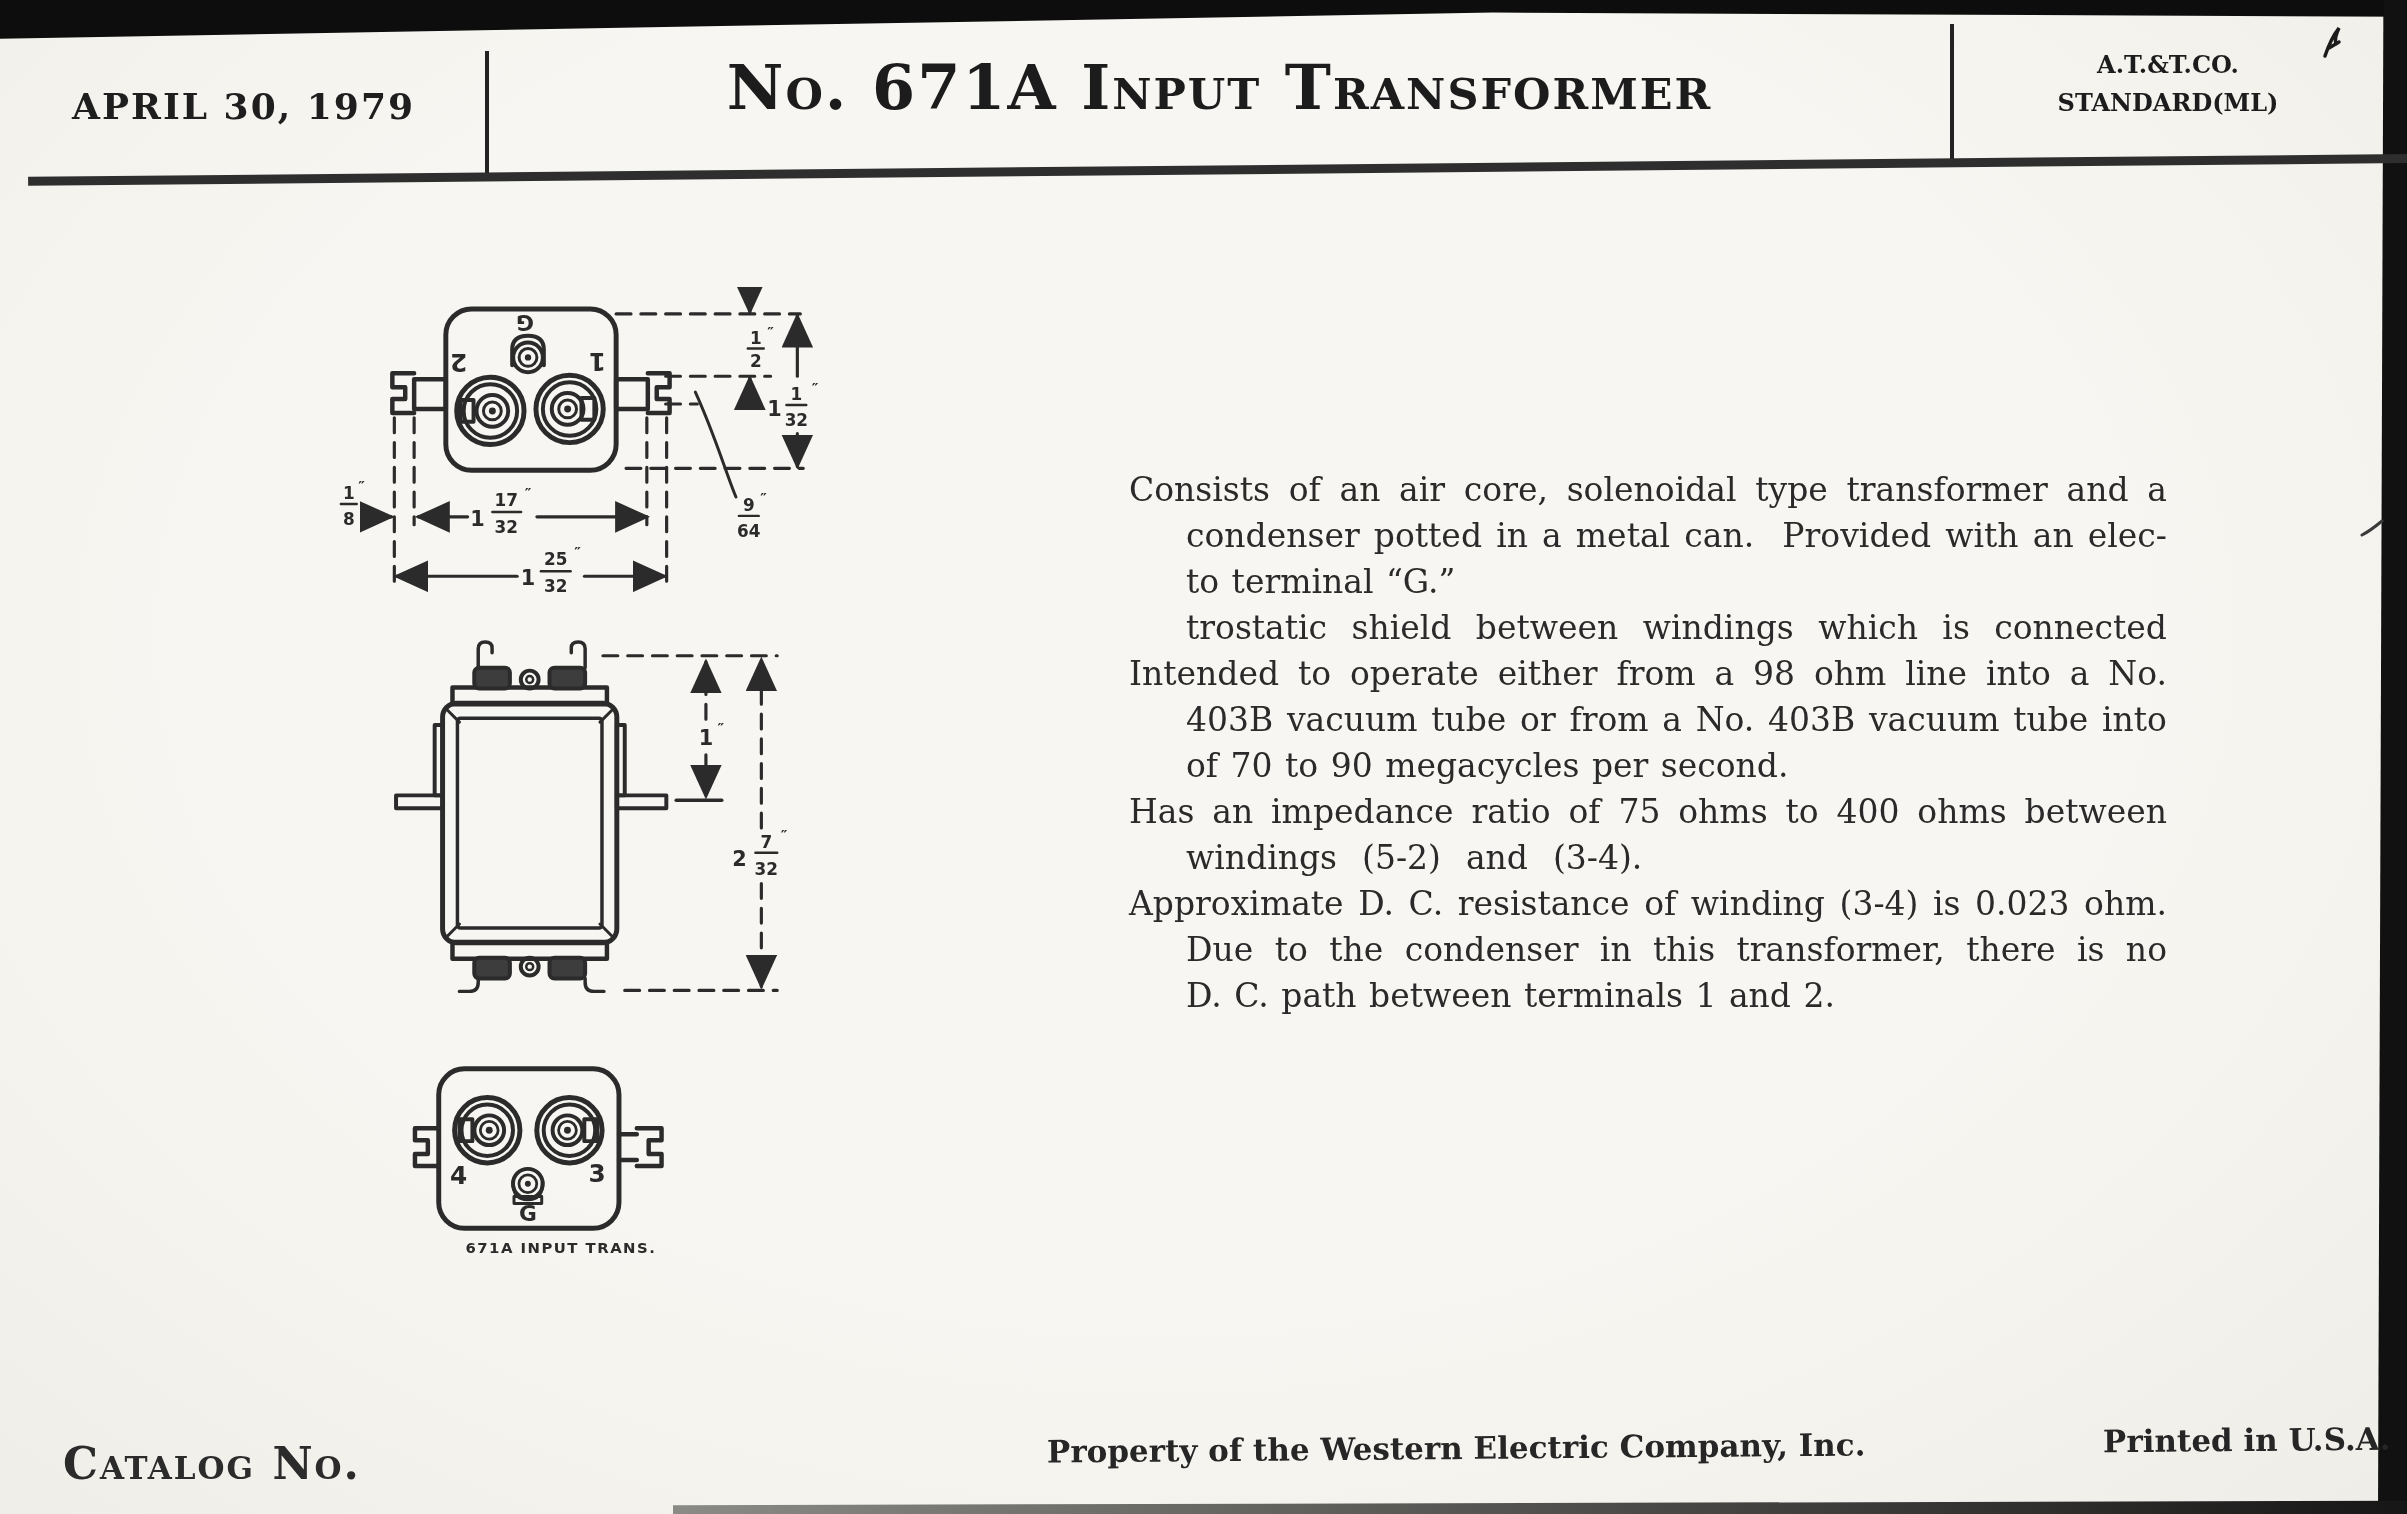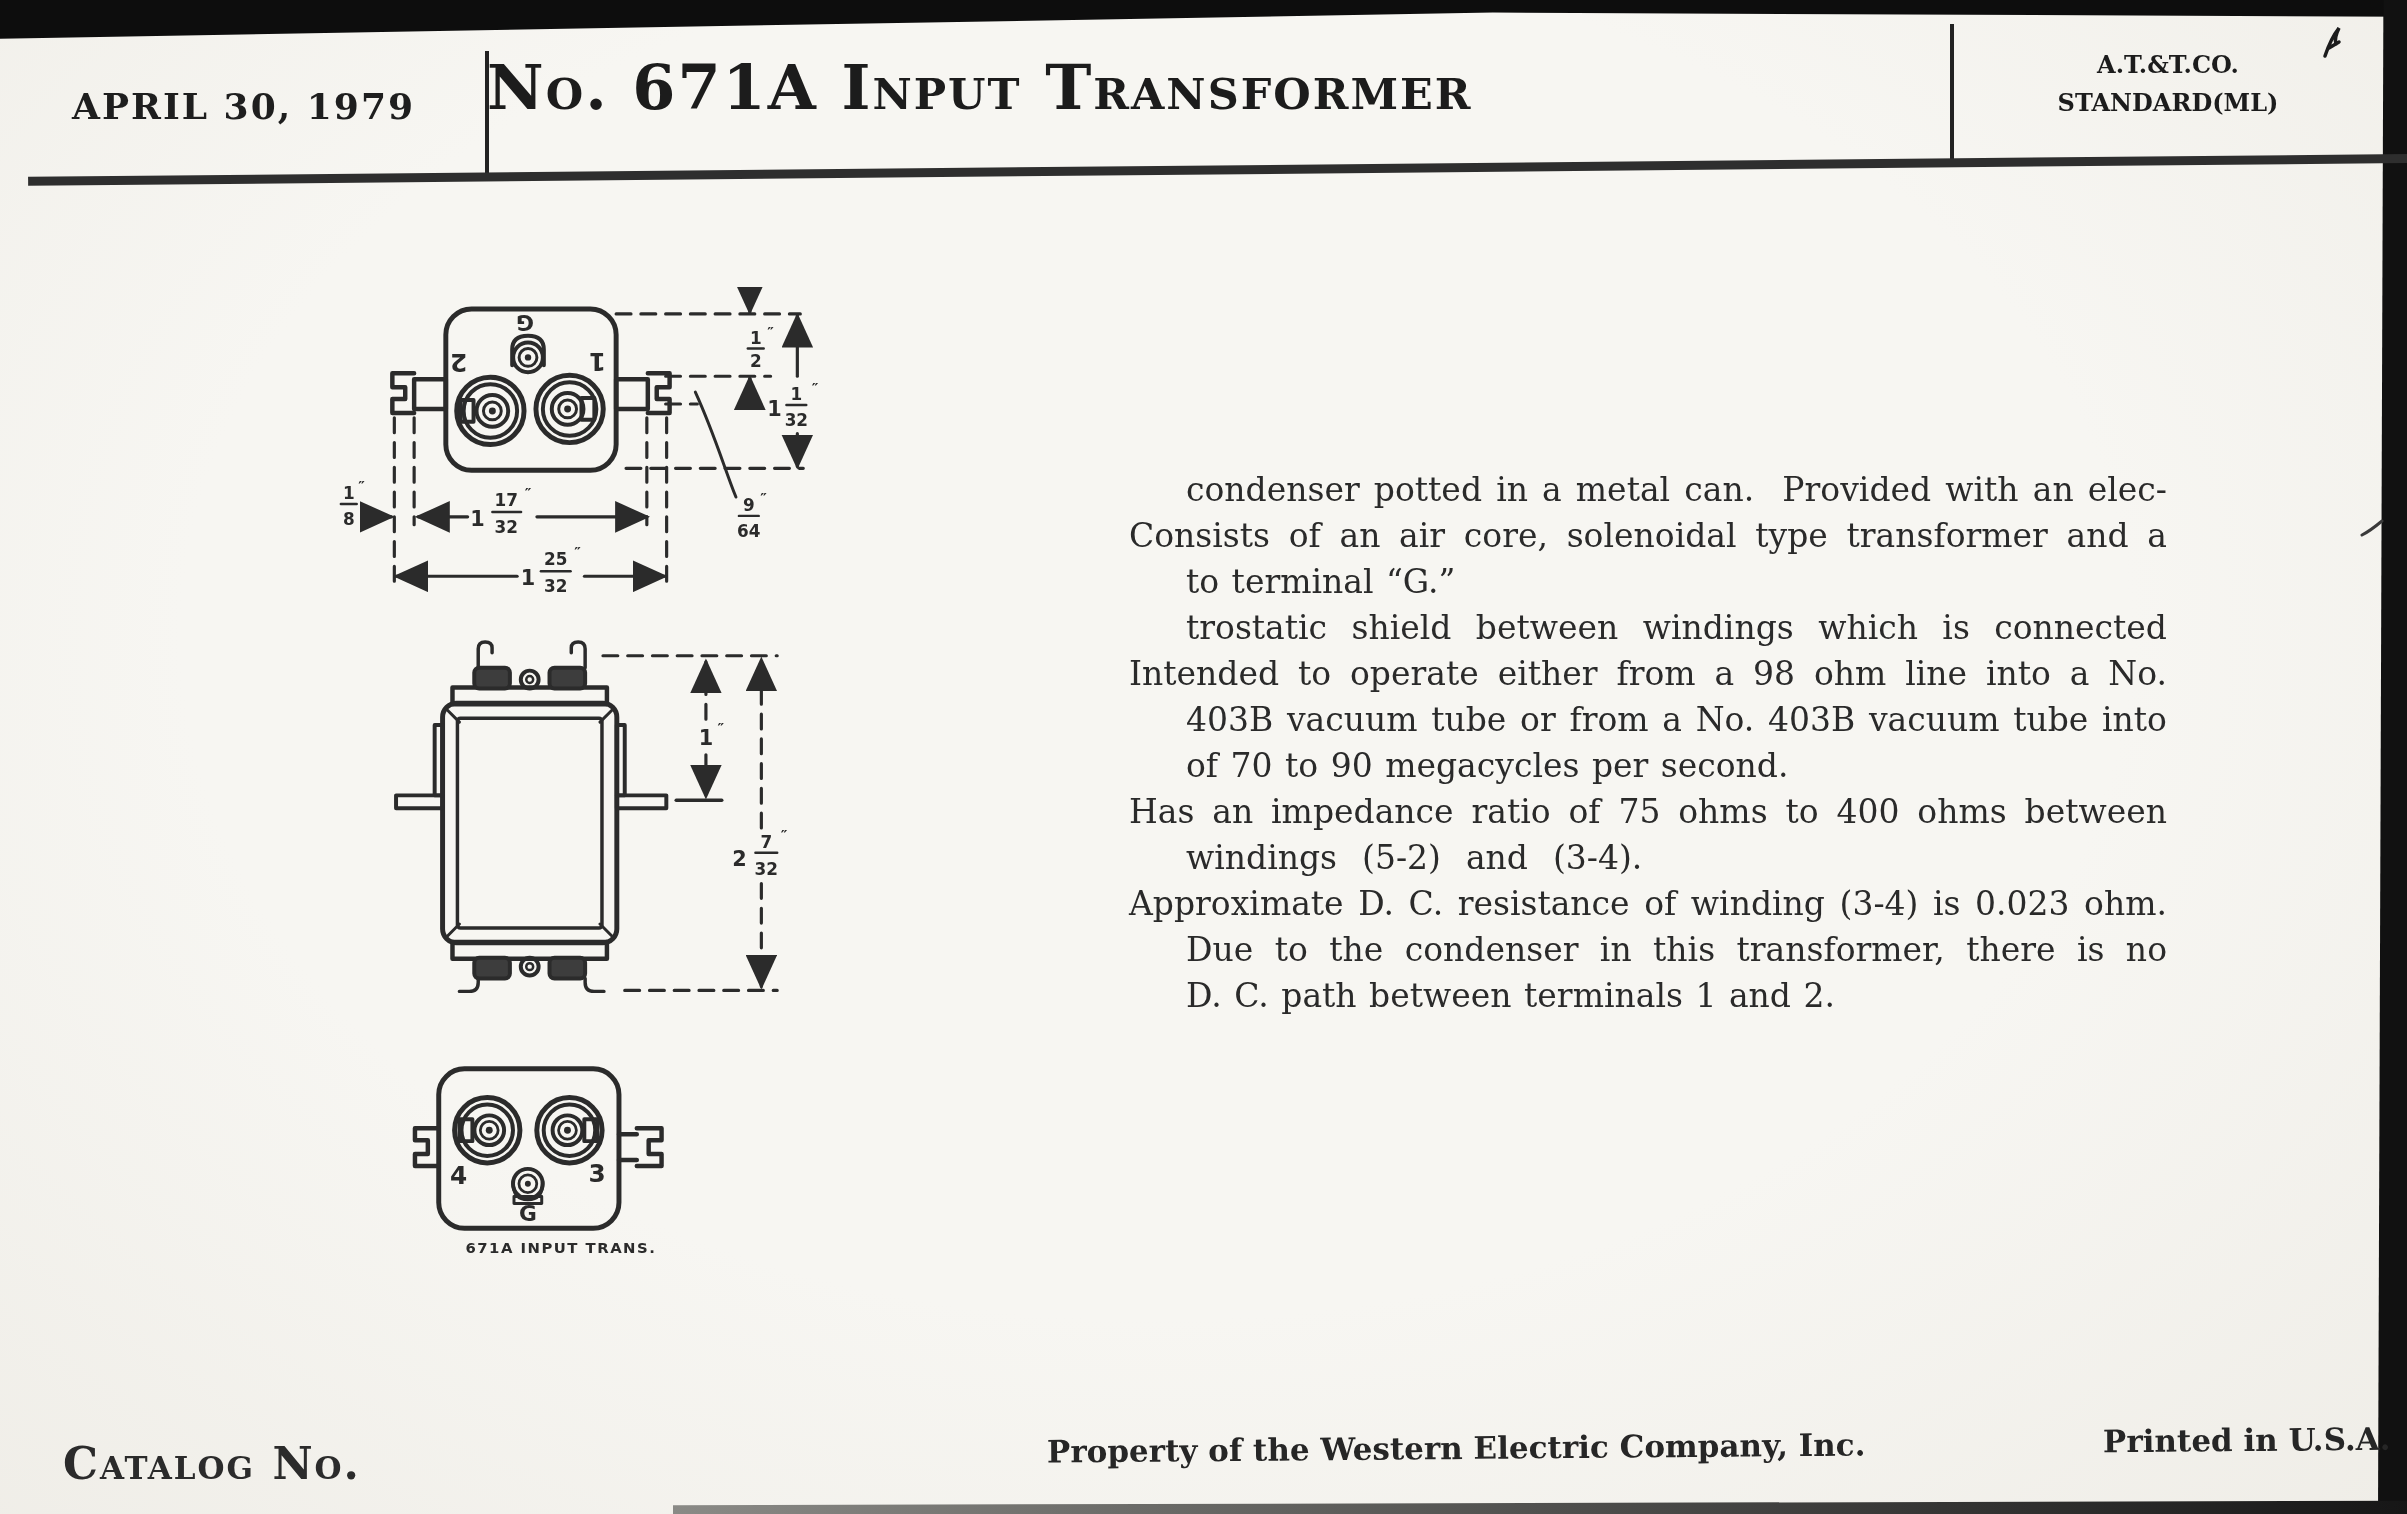--- a/index.html
+++ b/index.html
@@ -9,21 +9,21 @@
   
   .band-top{position:absolute;left:0;top:0;width:2408px;height:42px;background:#0d0d0d;
             clip-path:polygon(0 0,100% 0,100% 40%,62% 30%,0 92%);}
   .band-right{position:absolute;right:0;top:0;width:30px;height:1515px;background:#111;
               clip-path:polygon(18% 0,100% 0,100% 100%,0 100%);}
   .band-bottom{position:absolute;left:673px;top:1503px;width:1735px;height:14px;
                background:linear-gradient(to right,#8a8a86,#161616);transform:rotate(-0.15deg);}
   
   .hdr-date{position:absolute;left:0px;top:85px;width:487px;text-align:center;
             font-weight:700;font-size:36px;letter-spacing:2px;color:#1e1e1e;}
-  .hdr-title{position:absolute;left:487px;top:51px;width:1465px;text-align:left;
+  .hdr-title{position:absolute;left:487px;top:51px;width:1465px;text-align:center;
              font-weight:700;font-size:62px;font-variant:small-caps;letter-spacing:2px;color:#1c1c1c;}
   .hdr-org{position:absolute;left:1970px;top:46px;width:396px;text-align:center;
            font-weight:700;font-size:24px;line-height:38px;color:#1c1c1c;}
   .vrule1{position:absolute;left:485px;top:51px;width:4px;height:125px;background:#222;}
   .vrule2{position:absolute;left:1950px;top:24px;width:4px;height:139px;background:#222;}
   .hrule{position:absolute;left:28px;top:154px;width:2380px;height:9px;background:#2e2e2e;
          transform:rotate(-0.55deg);transform-origin:right center;}
   
   .desc{position:absolute;left:1129px;top:467px;width:1038px;
         font-size:33px;line-height:46px;color:#2a2a2a;word-spacing:2px;}
@@ -260,22 +260,22 @@
       </g>
     </g>
     <text class="dlbl" x="48" y="136">4</text>
     <text class="dlbl" x="188" y="134">3</text>
     <text class="dlbl-sm" x="118" y="174">G</text>
     <text class="cap" x="55" y="206">671A INPUT TRANS.</text>
   </svg>
 
   <div class="desc">
       <div class="para">
+        <div class="pline first">Consists of an air core, solenoidal type transformer and a</div>
         <div class="pline">condenser potted in a metal can.  Provided with an elec-</div>
-        <div class="pline first">Consists of an air core, solenoidal type transformer and a</div>
         <div class="pline last">to terminal “G.”</div>
         <div class="pline">trostatic shield between windings which is connected</div>
       </div>
       <div class="para">
         <div class="pline first">Intended to operate either from a 98 ohm line into a No.</div>
         <div class="pline">403B vacuum tube or from a No. 403B vacuum tube into</div>
         <div class="pline last">of 70 to 90 megacycles per second.</div>
       </div>
       <div class="para">
         <div class="pline first">Has an impedance ratio of 75 ohms to 400 ohms between</div>

